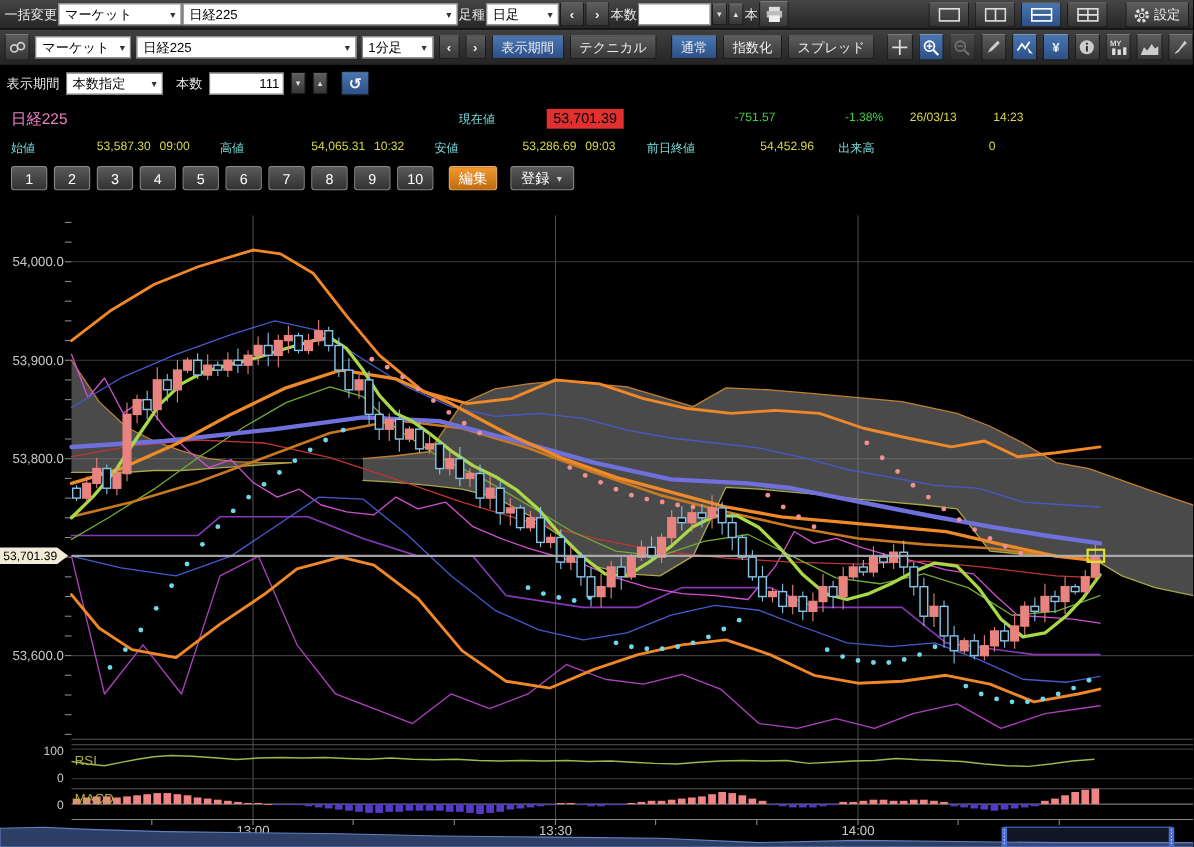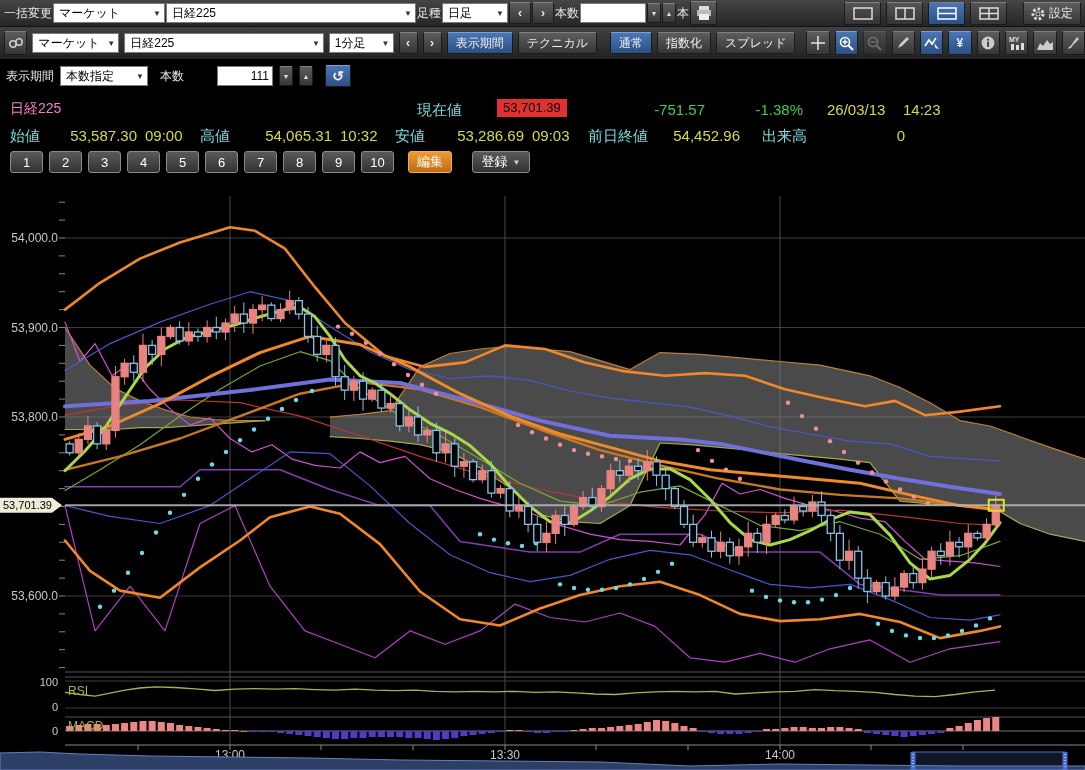--- a/index.html
+++ b/index.html
@@ -14,21 +14,21 @@
   .lbl { color:#e8e8e8; font-size:12px; white-space:nowrap; }
   .combo { background:#fff; border:1px solid #7a7a7a; height:20px; display:flex; align-items:center; justify-content:space-between; padding:0 3px 0 5px; color:#000; font-size:12px; white-space:nowrap; }
   .combo .car { color:#333; font-size:8px; margin-left:4px; }
   .btn { background:linear-gradient(#5d5d5d,#363636); border:1px solid #1a1a1a; border-top-color:#808080; border-radius:2px; color:#efefef; font-size:12px; height:22px; display:flex; align-items:center; justify-content:center; padding:0 8px; white-space:nowrap; }
   .sq { width:22px; padding:0; font-weight:bold; }
   .ico { width:27px; height:24px; padding:0; }
   .blue { background:linear-gradient(#4a76b4,#2c4f85); border-top-color:#7aa0d0; }
   .dis { opacity:.45; }
   .spin { width:14px; height:20px; padding:0; font-size:7px; color:#ddd; }
   .inp { background:#fff; border:1px solid #7a7a7a; height:20px; font-size:12px; color:#000; padding:0 3px; font-family:"Liberation Sans",sans-serif; }
-  .quote-abs { position:absolute; font-size:15px; white-space:nowrap; z-index:5; }
+  .quote-abs { position:absolute; font-size:11px; white-space:nowrap; z-index:5; }
   .cy { color:#7adcdc; } .yl { color:#d8d84a; } .gr { color:#44cc44; } .pk { color:#f080c8; font-size:14px; }
   .badge { background:#e03030; color:#000; padding:1px 6px 2px 6px; font-size:13px; }
   .row6 { top:148px; height:28px; background:#000; padding-left:10px; gap:6px; }
   .pre { width:33px; height:22px; background:linear-gradient(#5a5a5a,#323232); border:1px solid #8a8a8a; border-radius:3px; color:#fff; font-size:13px; display:flex; align-items:center; justify-content:center; }
   .edit { background:linear-gradient(#f09a32,#c06a10); border-color:#f0b060; width:44px;font-family:Liberation Mono, monospace; }
   .reg { width:58px; gap:5px; }
   .layouts { position:absolute; right:78px; top:2px; display:flex; gap:5px; }
   .lay { width:37px; height:23px; display:flex; align-items:center; justify-content:center; background:linear-gradient(#555,#333); border:1px solid #1a1a1a; border-top-color:#808080; border-radius:2px; }
   .lay.blue { background:linear-gradient(#4a76b4,#2c4f85); }
   .setbtn { position:absolute; right:4px; top:2px; height:23px; display:flex; gap:4px; align-items:center; padding:0 7px; }
@@ -690,21 +690,21 @@
       </div>
   </div>
 
   <div class="hrow row3">
     <span class="lbl">表示期間</span>
     <div class="combo" style="width:88px">
         <span>本数指定</span>
         <span class="car">▼</span>
       </div>
     <span class="lbl" style="margin-left:6px">本数</span>
-    <input class="inp" style="width: 56px; text-align: right; margin-left: 27px;" value="111">
+    <input class="inp" style="width: 68px; text-align: right;" value="111">
     <div class="btn spin">▼</div>
     <div class="btn spin">▲</div>
     <div class="btn blue sq" style="margin-left:6px;width:26px">
         <span style="font-size:14px">↺</span>
       </div>
   </div>
 
   <span class="quote-abs pk" style="left:10px;top:100px">日経225</span>
   <span class="quote-abs cy" style="left:417px;top:101px">現在値</span>
   <span class="quote-abs badge" style="left:497px;top:99px">53,701.39</span>
@@ -732,18 +732,18 @@
     <div class="pre">2</div>
     <div class="pre">3</div>
     <div class="pre">4</div>
     <div class="pre">5</div>
     <div class="pre">6</div>
     <div class="pre">7</div>
     <div class="pre">8</div>
     <div class="pre">9</div>
     <div class="pre">10</div>
     <div class="pre edit" style="margin-left:8px">編集</div>
-    <div class="pre reg" style="margin-left:14px">
+    <div class="pre reg" style="margin-left:6px">
         <span>登録</span>
         <span style="font-size:8px;color:#ccc">▼</span>
       </div>
   </div>
 </div>
 
 </body></html>

